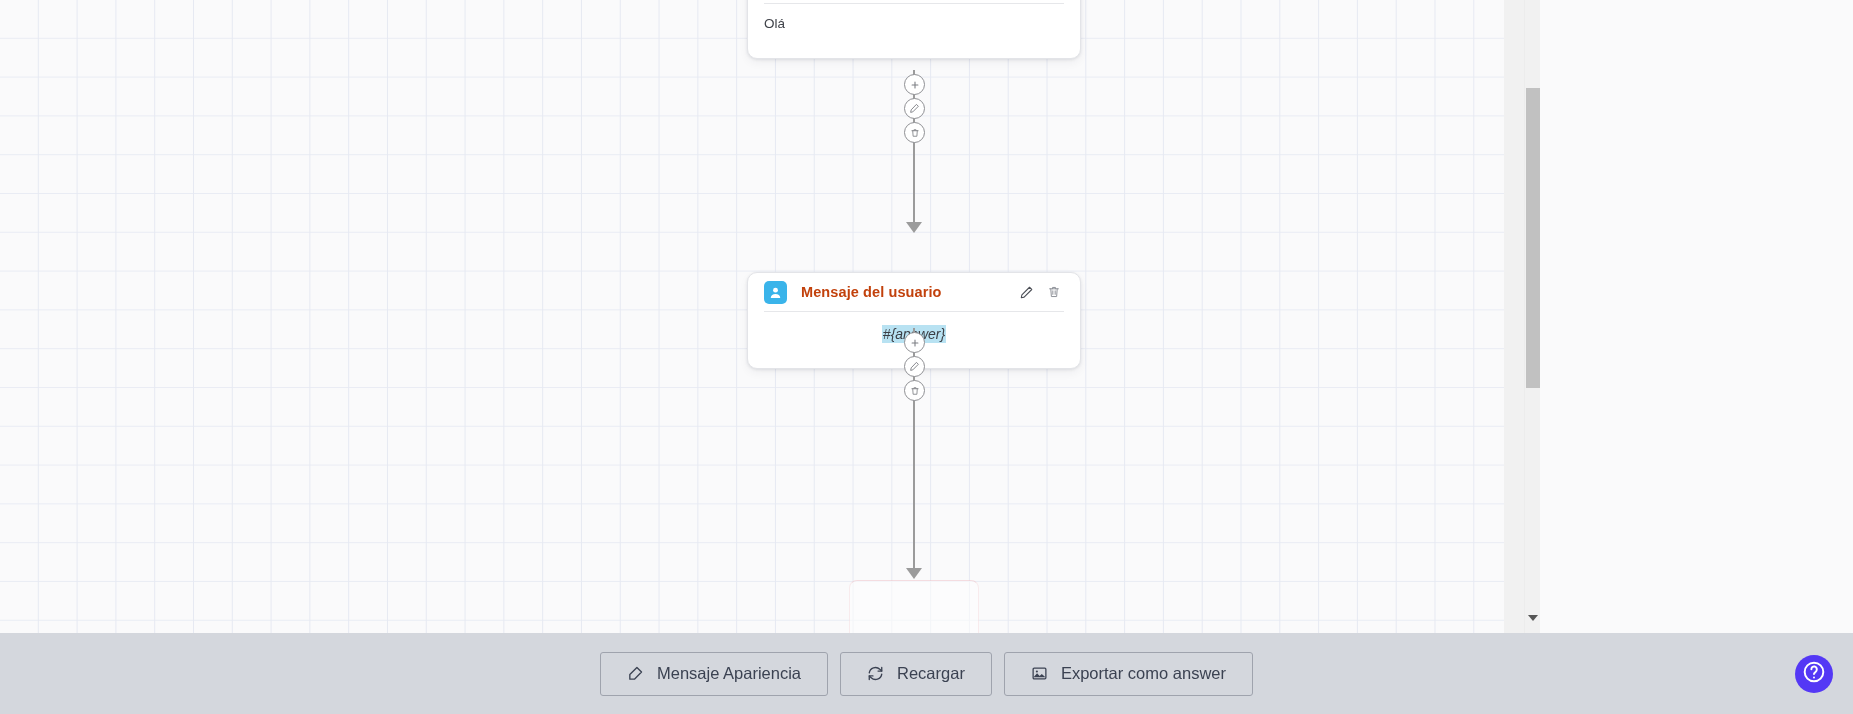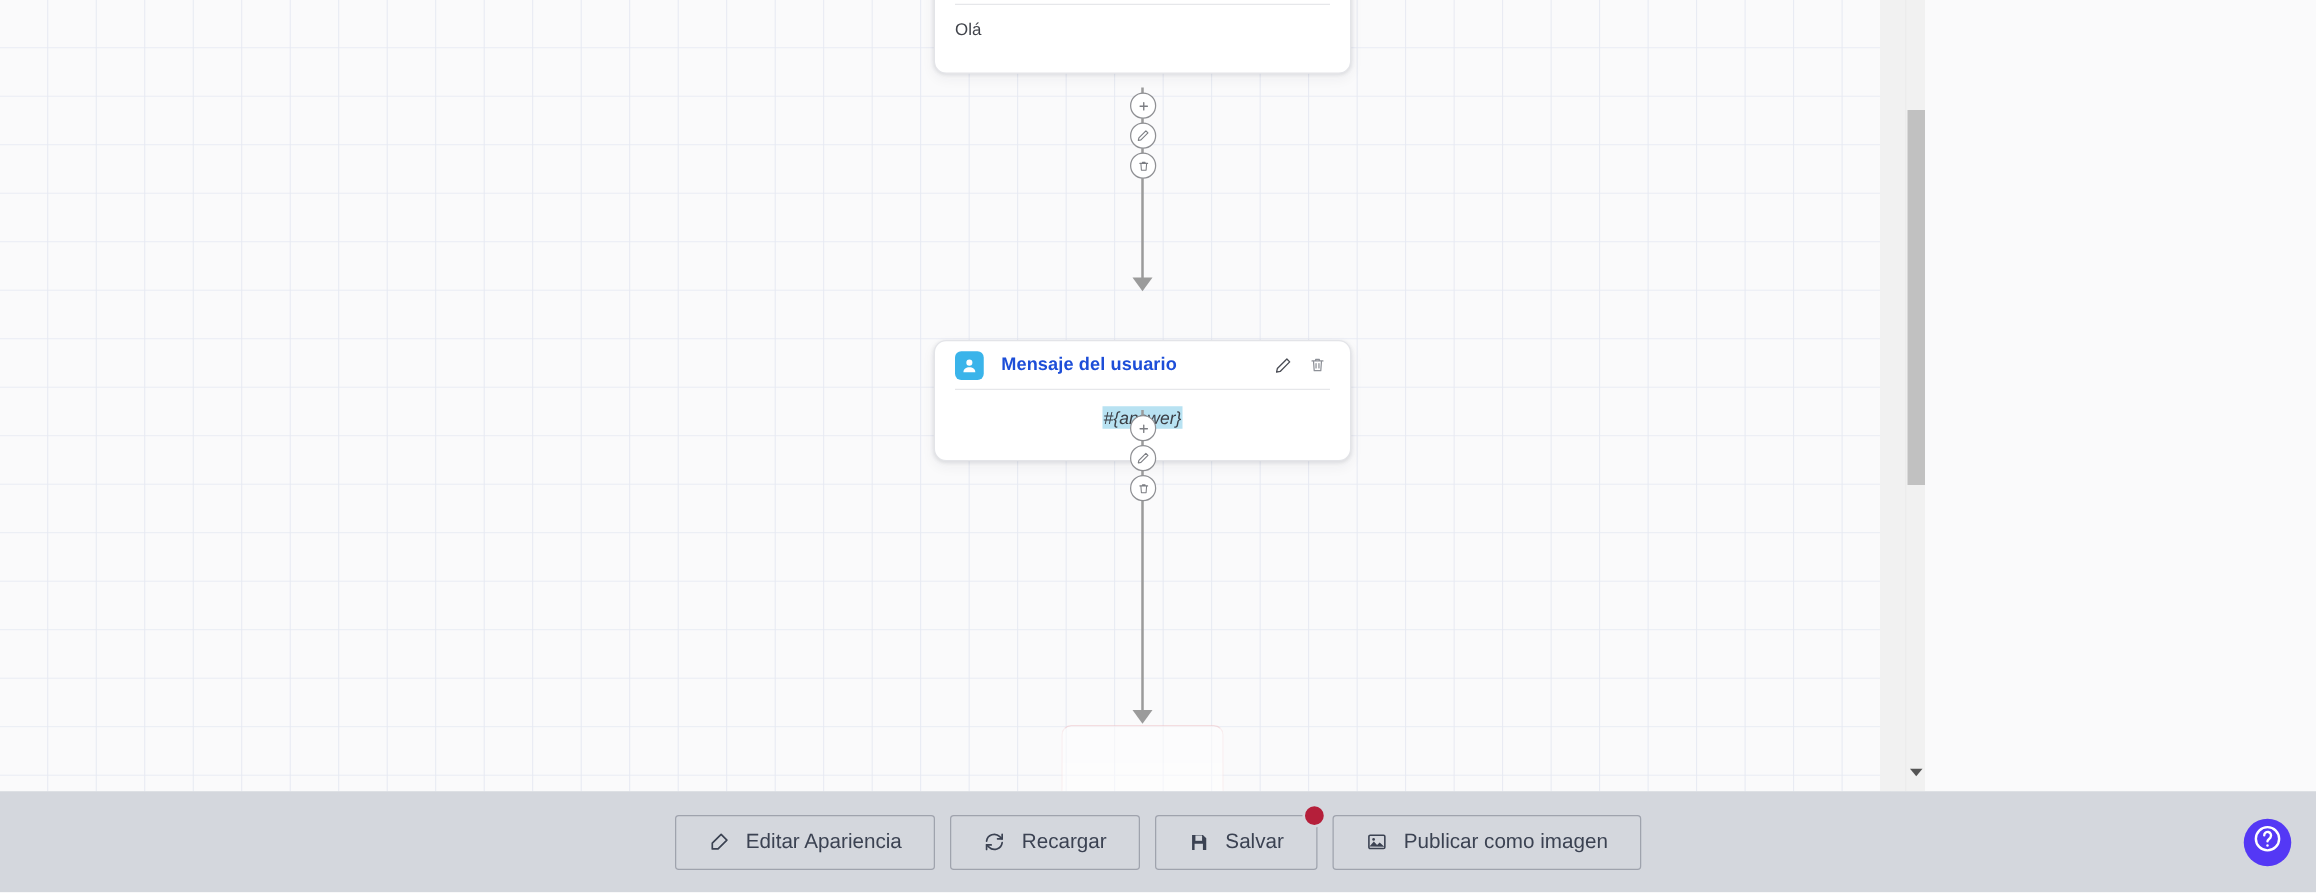--- a/index.html
+++ b/index.html
@@ -72,21 +72,21 @@
     flex: 0 0 auto;
     display: flex;
     align-items: center;
     justify-content: center;
     margin-right: 14px;
   }
   .node-icon svg { display: block; }
   .node-title {
     font-size: 14.5px;
     font-weight: bold;
-    color: #1d4ed8;
+    color: #c2410c;
     letter-spacing: 0.1px;
     flex: 1 1 auto;
     white-space: nowrap;
     overflow: hidden;
   }
   .node-actions {
     display: flex;
     align-items: center;
     gap: 10px;
     flex: 0 0 auto;
@@ -392,58 +392,47 @@
   </div>
 
   <div id="toolbar">
 
     <div class="tb-btn">
       <span class="tb-icon">
         <svg width="17" height="17" viewBox="0 0 24 24" fill="none" stroke="#3b4252" stroke-width="1.9" stroke-linecap="round" stroke-linejoin="round">
           <path d="M4 13.5V20h6.5L20.5 10 14 3.5 4 13.5z"></path>
         </svg>
       </span>
-      <span>Editar Apariencia</span>
+      <span>Mensaje Apariencia</span>
     </div>
 
     <div class="tb-btn">
       <span class="tb-icon">
         <svg width="17" height="17" viewBox="0 0 24 24" fill="none" stroke="#3b4252" stroke-width="1.9" stroke-linecap="round" stroke-linejoin="round">
           <path d="M3.2 11.2a8.8 8.8 0 0114.9-5.1l2.7 2.5"></path>
           <path d="M20.8 3.4v5.2h-5.2"></path>
           <path d="M20.8 12.8a8.8 8.8 0 01-14.9 5.1l-2.7-2.5"></path>
           <path d="M3.2 20.6v-5.2h5.2"></path>
         </svg>
       </span>
       <span>Recargar</span>
     </div>
 
-    <div class="tb-btn">
-      <span class="tb-badge"></span>
-      <span class="tb-icon">
-        <svg width="16" height="16" viewBox="0 0 24 24" fill="#3b4252">
-          <path d="M4 3h13l4 4v14H4z"></path>
-          <rect x="8" y="3.6" width="8" height="6.4" fill="#d4d7dd"></rect>
-          <rect x="7" y="13.5" width="10" height="7.5" fill="#d4d7dd"></rect>
-        </svg>
-      </span>
-      <span>Salvar</span>
-    </div>
 
 
 
     <div class="tb-btn">
       <span class="tb-icon">
         <svg width="17" height="17" viewBox="0 0 24 24" fill="none" stroke="#3b4252" stroke-width="1.8" stroke-linejoin="round">
           <rect x="3" y="4.5" width="18" height="15" rx="1.5"></rect>
           <path d="M3.6 17.2l5-5.6 3.6 3.8 3-2.6 5.2 4.6" fill="#3b4252" stroke="none"></path>
           <circle cx="8.3" cy="9.2" r="1.5" fill="#3b4252" stroke="none"></circle>
         </svg>
       </span>
-      <span>Publicar como imagen</span>
+      <span>Exportar como answer</span>
     </div>
 
     <div id="help-btn">
       <span>
         <svg width="26" height="26" viewBox="0 0 24 24" fill="none" stroke="#ffffff" stroke-width="1.8" stroke-linecap="round" stroke-linejoin="round">
           <circle cx="12" cy="12" r="8.6"></circle>
           <path d="M9.6 9.4a2.5 2.5 0 114.8 1c0 1.6-2.4 2-2.4 3.5"></path>
           <circle cx="12" cy="17" r="0.9" fill="#ffffff" stroke="none"></circle>
         </svg>
       </span>

